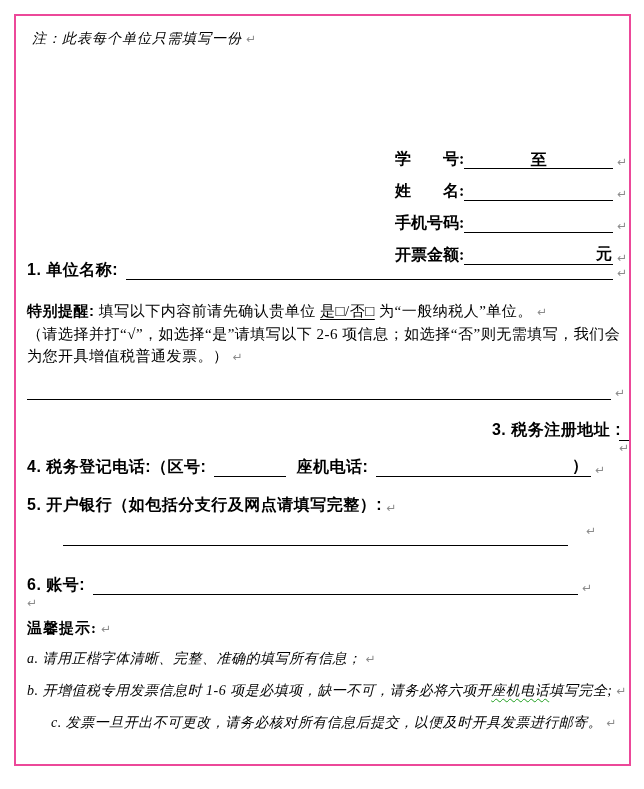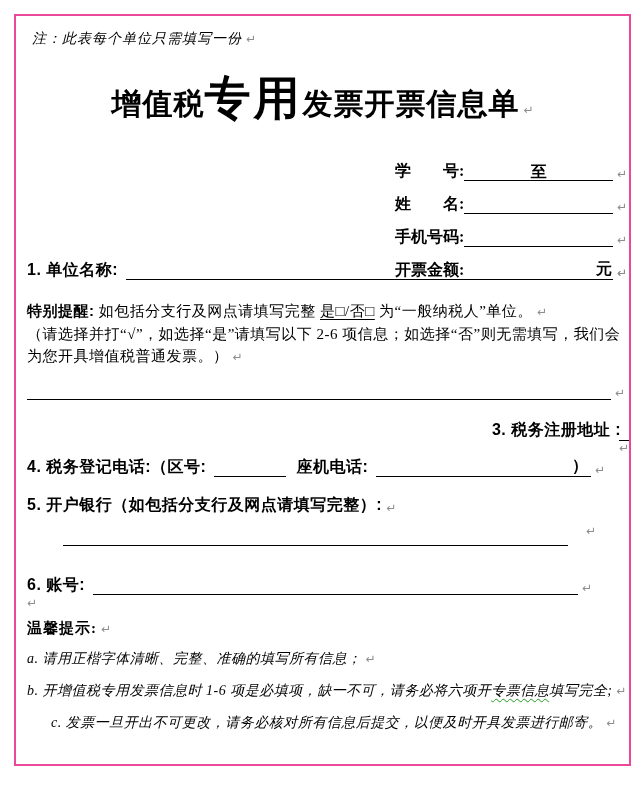--- a/index.html
+++ b/index.html
@@ -36,21 +36,21 @@
   .doc-title {
     position: absolute; left: 0; top: 52px; width: 100%;
     text-align: center; white-space: nowrap;
   }
   .doc-title .t-small { font-size: 30px; font-weight: bold; letter-spacing: 1px; }
   .doc-title .t-big   { font-size: 46px; font-weight: bold; letter-spacing: 3px; }
   
   .rfields { position: absolute; left: 379px; top: 132px; width: 232px; }
   .rf-row {
     display: flex; align-items: flex-end;
-    height: 21px; margin-bottom: 11px; margin-top: 12px;
+    height: 21px; margin-bottom: 11px;
   }
   .rf-row .rf-label {
     font-weight: bold; font-size: 16px; white-space: pre;
     line-height: 20px; flex: none;
   }
   .fill {
     border-bottom: 1px solid #000;
     height: 20px; flex: 1 1 auto; min-width: 10px;
   }
   .fill.center-text {
@@ -113,23 +113,20 @@
 </style>
 </head>
 <body>
 
 <div class="page-border">
 
   <div class="top-note">
     <span>注：此表每个单位只需填写一份</span><span class="pilcrow">↵</span>
   </div>
 
-  <div class="doc-title">
-    <span class="t-small">增值税</span><span class="t-big">专用</span><span class="t-small">发票开票信息单</span><span class="pilcrow">↵</span>
-  </div>
 
   <div class="rfields">
     <div class="rf-row">
       <span class="rf-label">学　　号:</span>
       <span class="fill center-text"><span>至</span></span>
       <span class="pilcrow">↵</span>
     </div>
     <div class="rf-row">
       <span class="rf-label">姓　　名:</span>
       <span class="fill"></span>
@@ -148,21 +145,21 @@
     </div>
   </div>
 
   <div class="sec-row" style="top:242px; width:600px;">
     <span class="sec-label gap-r">1. 单位名称:</span>
     <span class="fill"></span>
     <span class="pilcrow">↵</span>
   </div>
 
   <div class="reminder">
-    <span class="rem-title">特别提醒:</span><span> 如包括分支行及网点请填写完整 </span><span class="u-choice">是□/否□</span><span> 为“一般纳税人”单位。</span><span class="pilcrow">↵</span><br>
+    <span class="rem-title">特别提醒:</span><span> 填写以下内容前请先确认贵单位 </span><span class="u-choice">是□/否□</span><span> 为“一般纳税人”单位。</span><span class="pilcrow">↵</span><br>
     <span>（请选择并打“√”，如选择“是”请填写以下 2-6 项信息；如选择“否”则无需填写，我们会为您开具增值税普通发票。）</span><span class="pilcrow">↵</span>
   </div>
 
   <div class="sec-row" style="top:362px; width:598px;">
     <span class="fill"></span>
     <span class="pilcrow">↵</span>
   </div>
 
   <div class="sec-row" style="top:403px; width:602px;flex-direction:column;">
     <span class="sec-label gap-r">3. 税务注册地址 :</span>
@@ -194,19 +191,19 @@
 
   <span class="pilcrow lone-mark" style="left:11px; top:580px; margin-left:0;">↵</span>
 
   <div class="tips-title">
     <span>温馨提示:</span><span class="pilcrow">↵</span>
   </div>
   <div class="tip" style="top:634px;">
     <span>a. 请用正楷字体清晰、完整、准确的填写所有信息；</span><span class="pilcrow">↵</span>
   </div>
   <div class="tip" style="top:666px;">
-    <span>b. 开增值税专用发票信息时 1-6 项是必填项，缺一不可，请务必将六项开</span><span class="wavy">专票信息</span><span>填写完全;</span><span class="pilcrow">↵</span>
+    <span>b. 开增值税专用发票信息时 1-6 项是必填项，缺一不可，请务必将六项开</span><span class="wavy">座机电话</span><span>填写完全;</span><span class="pilcrow">↵</span>
   </div>
   <div class="tip" style="top:698px;margin-left:24px;">
     <span>c. 发票一旦开出不可更改，请务必核对所有信息后提交，以便及时开具发票进行邮寄。</span><span class="pilcrow">↵</span>
   </div>
 
 </div>
 
 </body></html>

